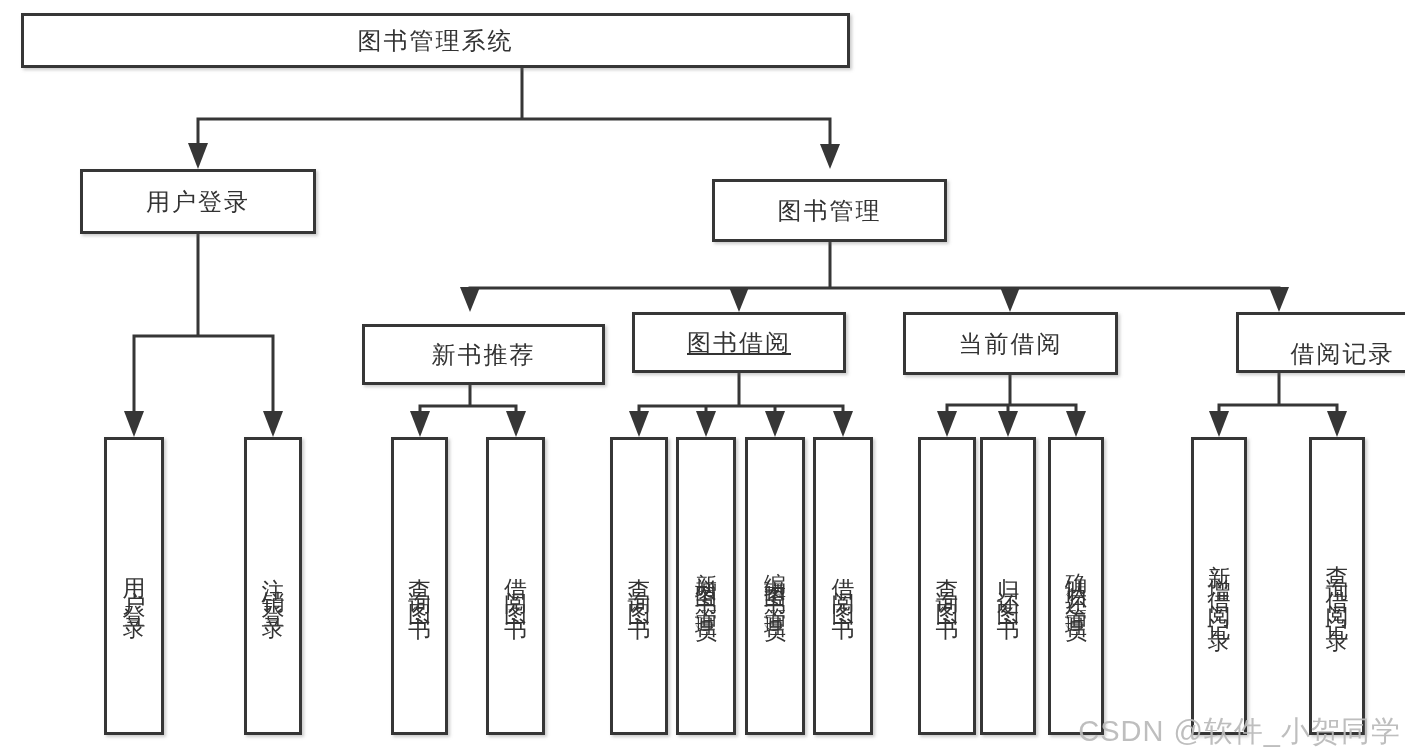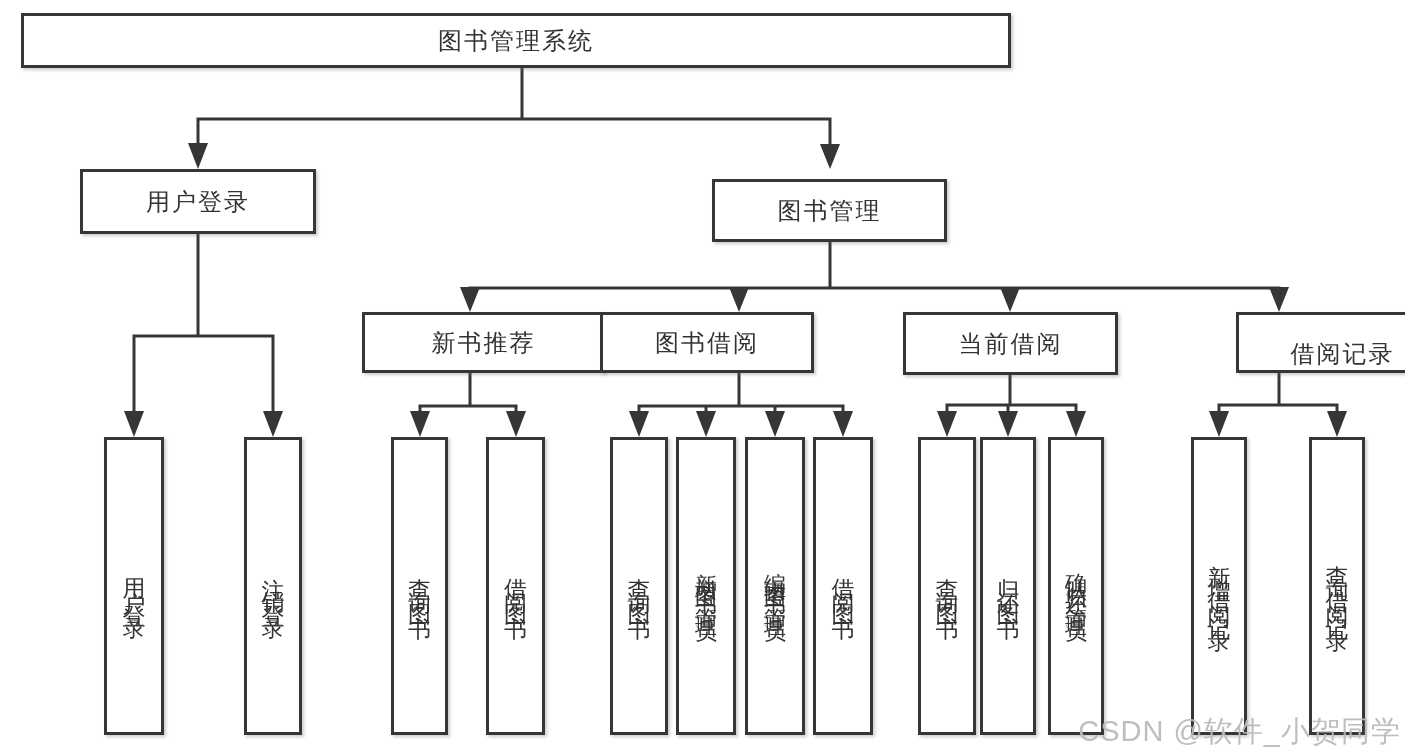--- a/index.html
+++ b/index.html
@@ -121,35 +121,35 @@
 
   <g stroke="#363636" stroke-width="3" fill="none">
     <path d="M1279,373 V405 M1217.5,405 H1338.5 M1219,405 V412 M1337,405 V412"></path>
   </g>
   <g fill="#363636" stroke="none">
     <path d="M1209,411 L1229,411 L1219,437 Z"></path>
     <path d="M1327,411 L1347,411 L1337,437 Z"></path>
   </g>
 </svg>
 
-<div class="node" style="left:21px; top:13px; width:990px; height:55px;">
+<div class="node" style="left:21px; top:13px; width:829px; height:55px;">
   <span class="h-label">图书管理系统</span>
 </div>
 
 <div class="node" style="left:80px; top:169px; width:236px; height:65px;">
   <span class="h-label">用户登录</span>
 </div>
 <div class="node" style="left:712px; top:169px; width:235px; height:63px;margin-top:10px;">
   <span class="h-label">图书管理</span>
 </div>
 
-<div class="node" style="left:362px; top:312px; width:243px; height:61px;text-align:right;">
+<div class="node" style="left:362px; top:324px; width:243px; height:61px;text-align:right;">
   <span class="h-label">新书推荐</span>
 </div>
-<div class="node" style="left:600px; top:312px; width:214px; height:61px;">
+<div class="node" style="left:632px; top:312px; width:214px; height:61px;text-decoration:underline;">
   <span class="h-label">图书借阅</span>
 </div>
 <div class="node" style="left:903px; top:312px; width:215px; height:63px;">
   <span class="h-label">当前借阅</span>
 </div>
 <div class="node" style="left:1236px; top:312px; width:213px; height:61px;align-items:flex-end;">
   <span class="h-label">借阅记录</span>
 </div>
 
 <div class="node leaf" style="left:104px; top:437px; width:60px; height:298px;">

